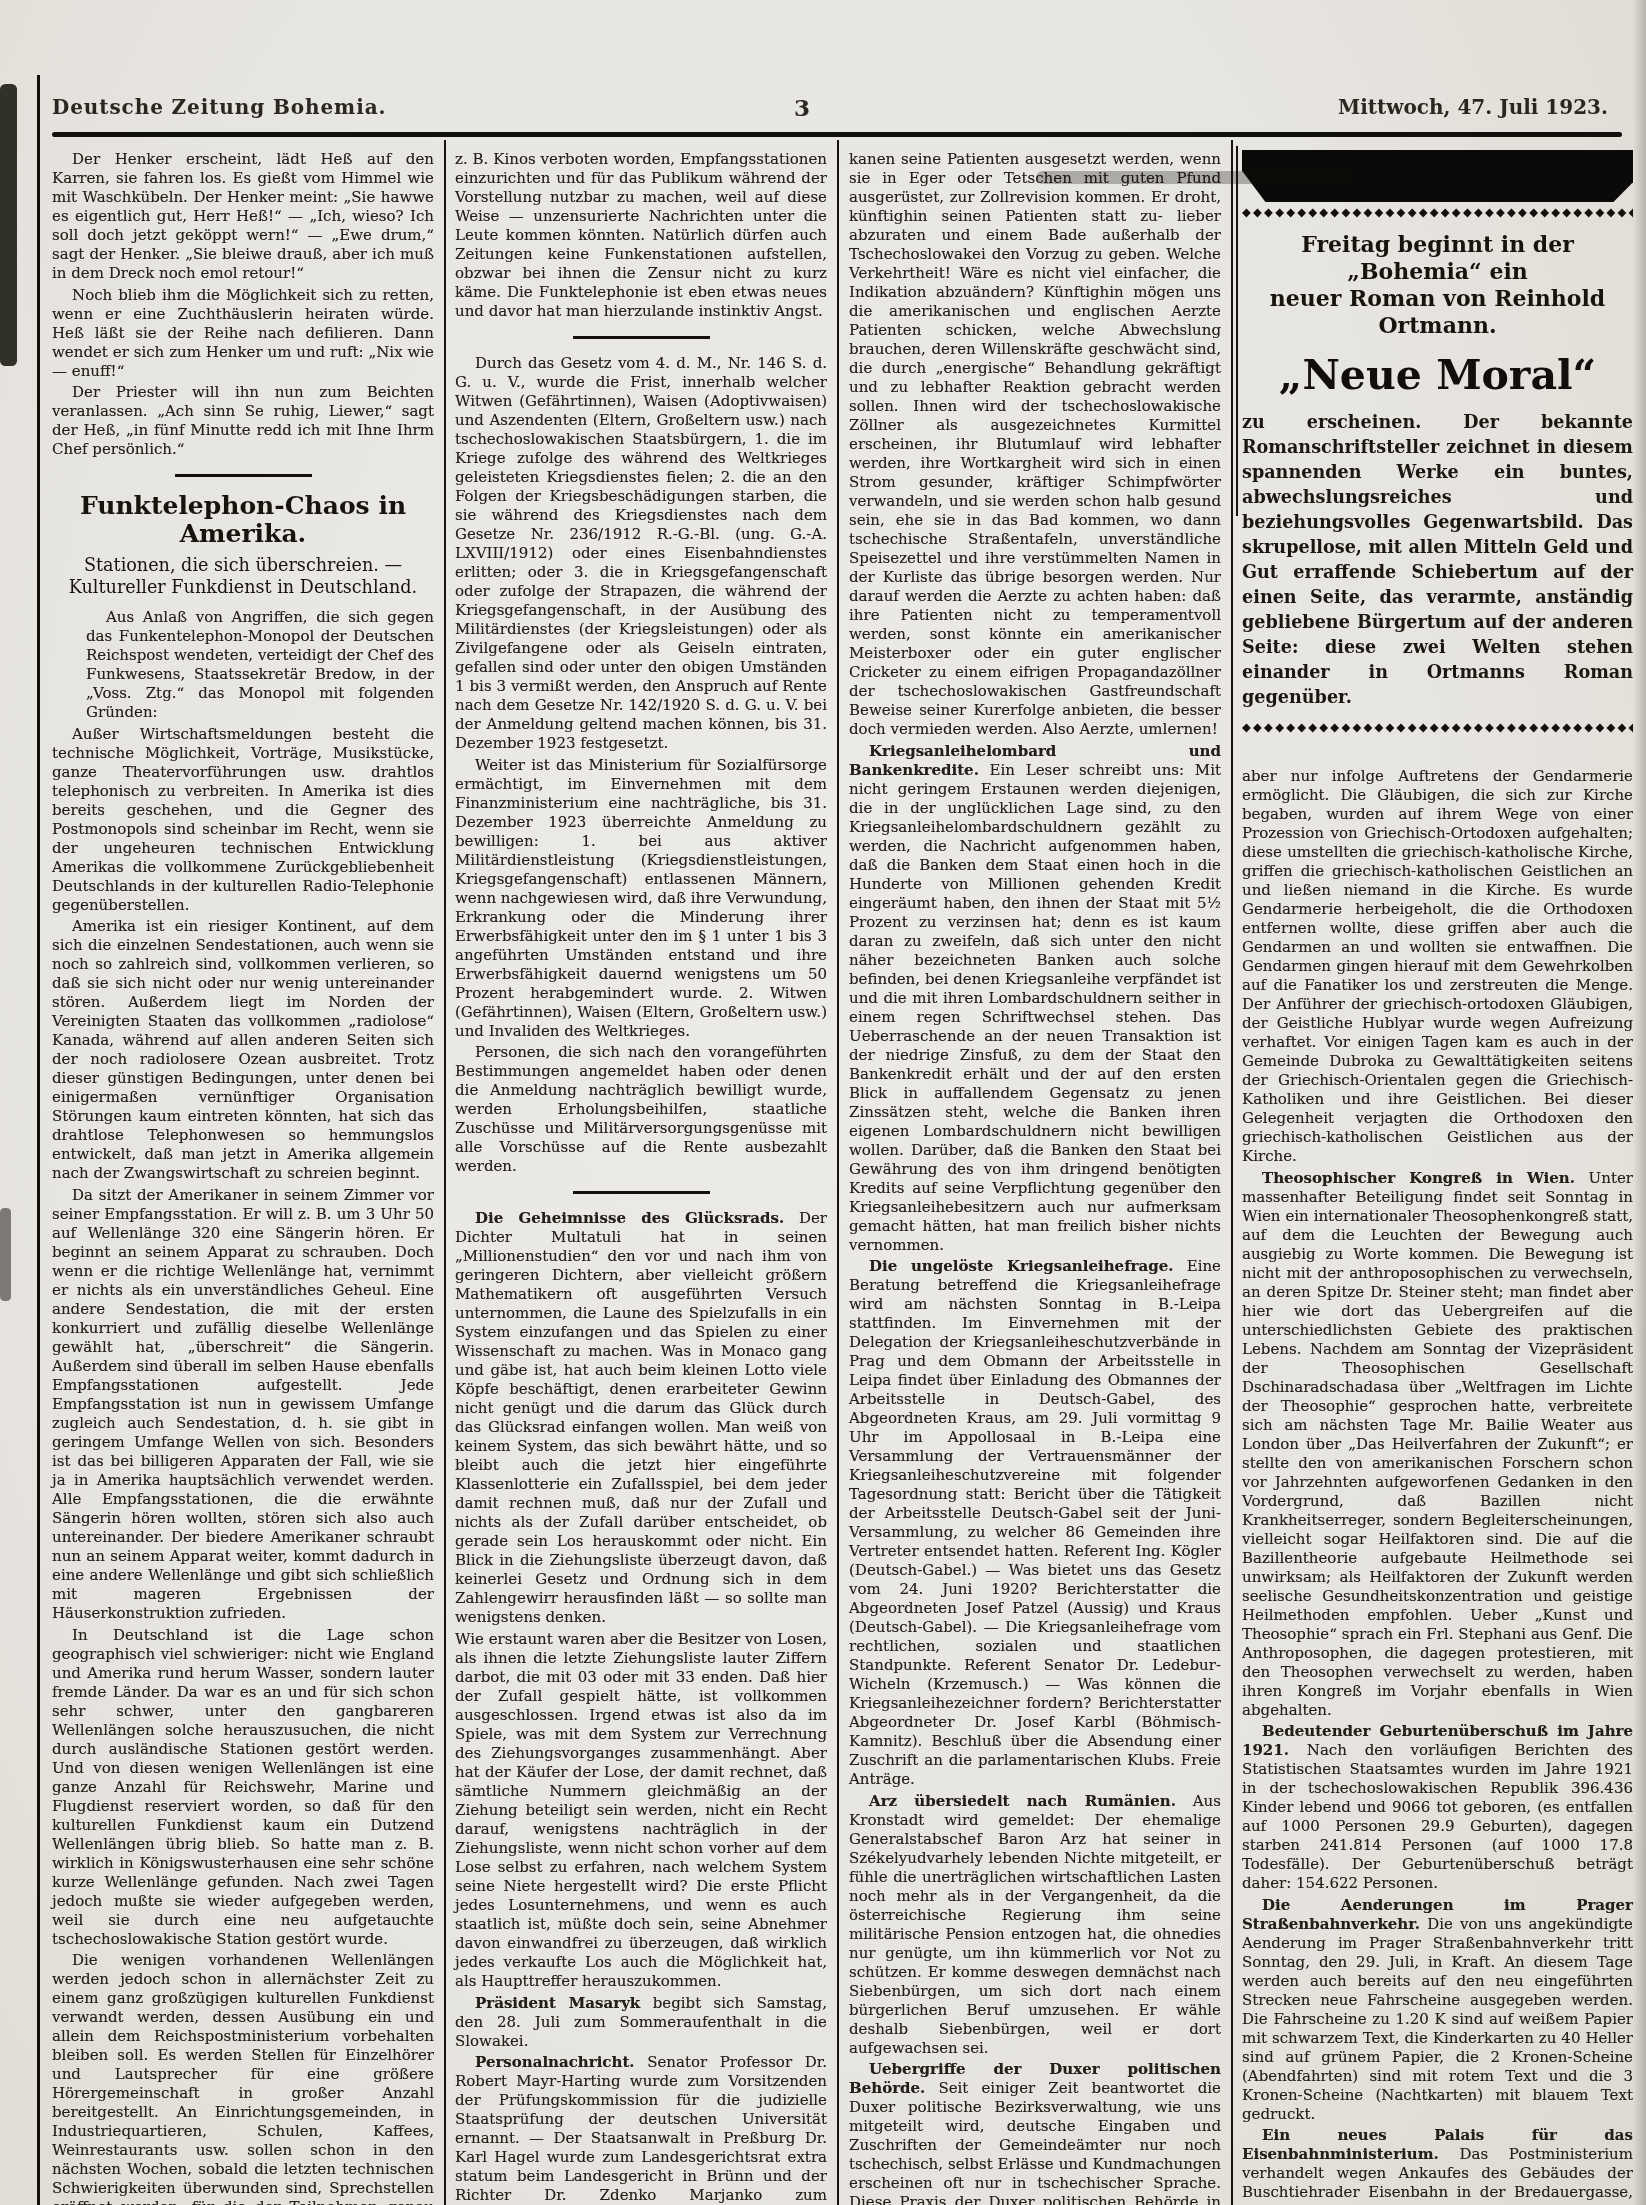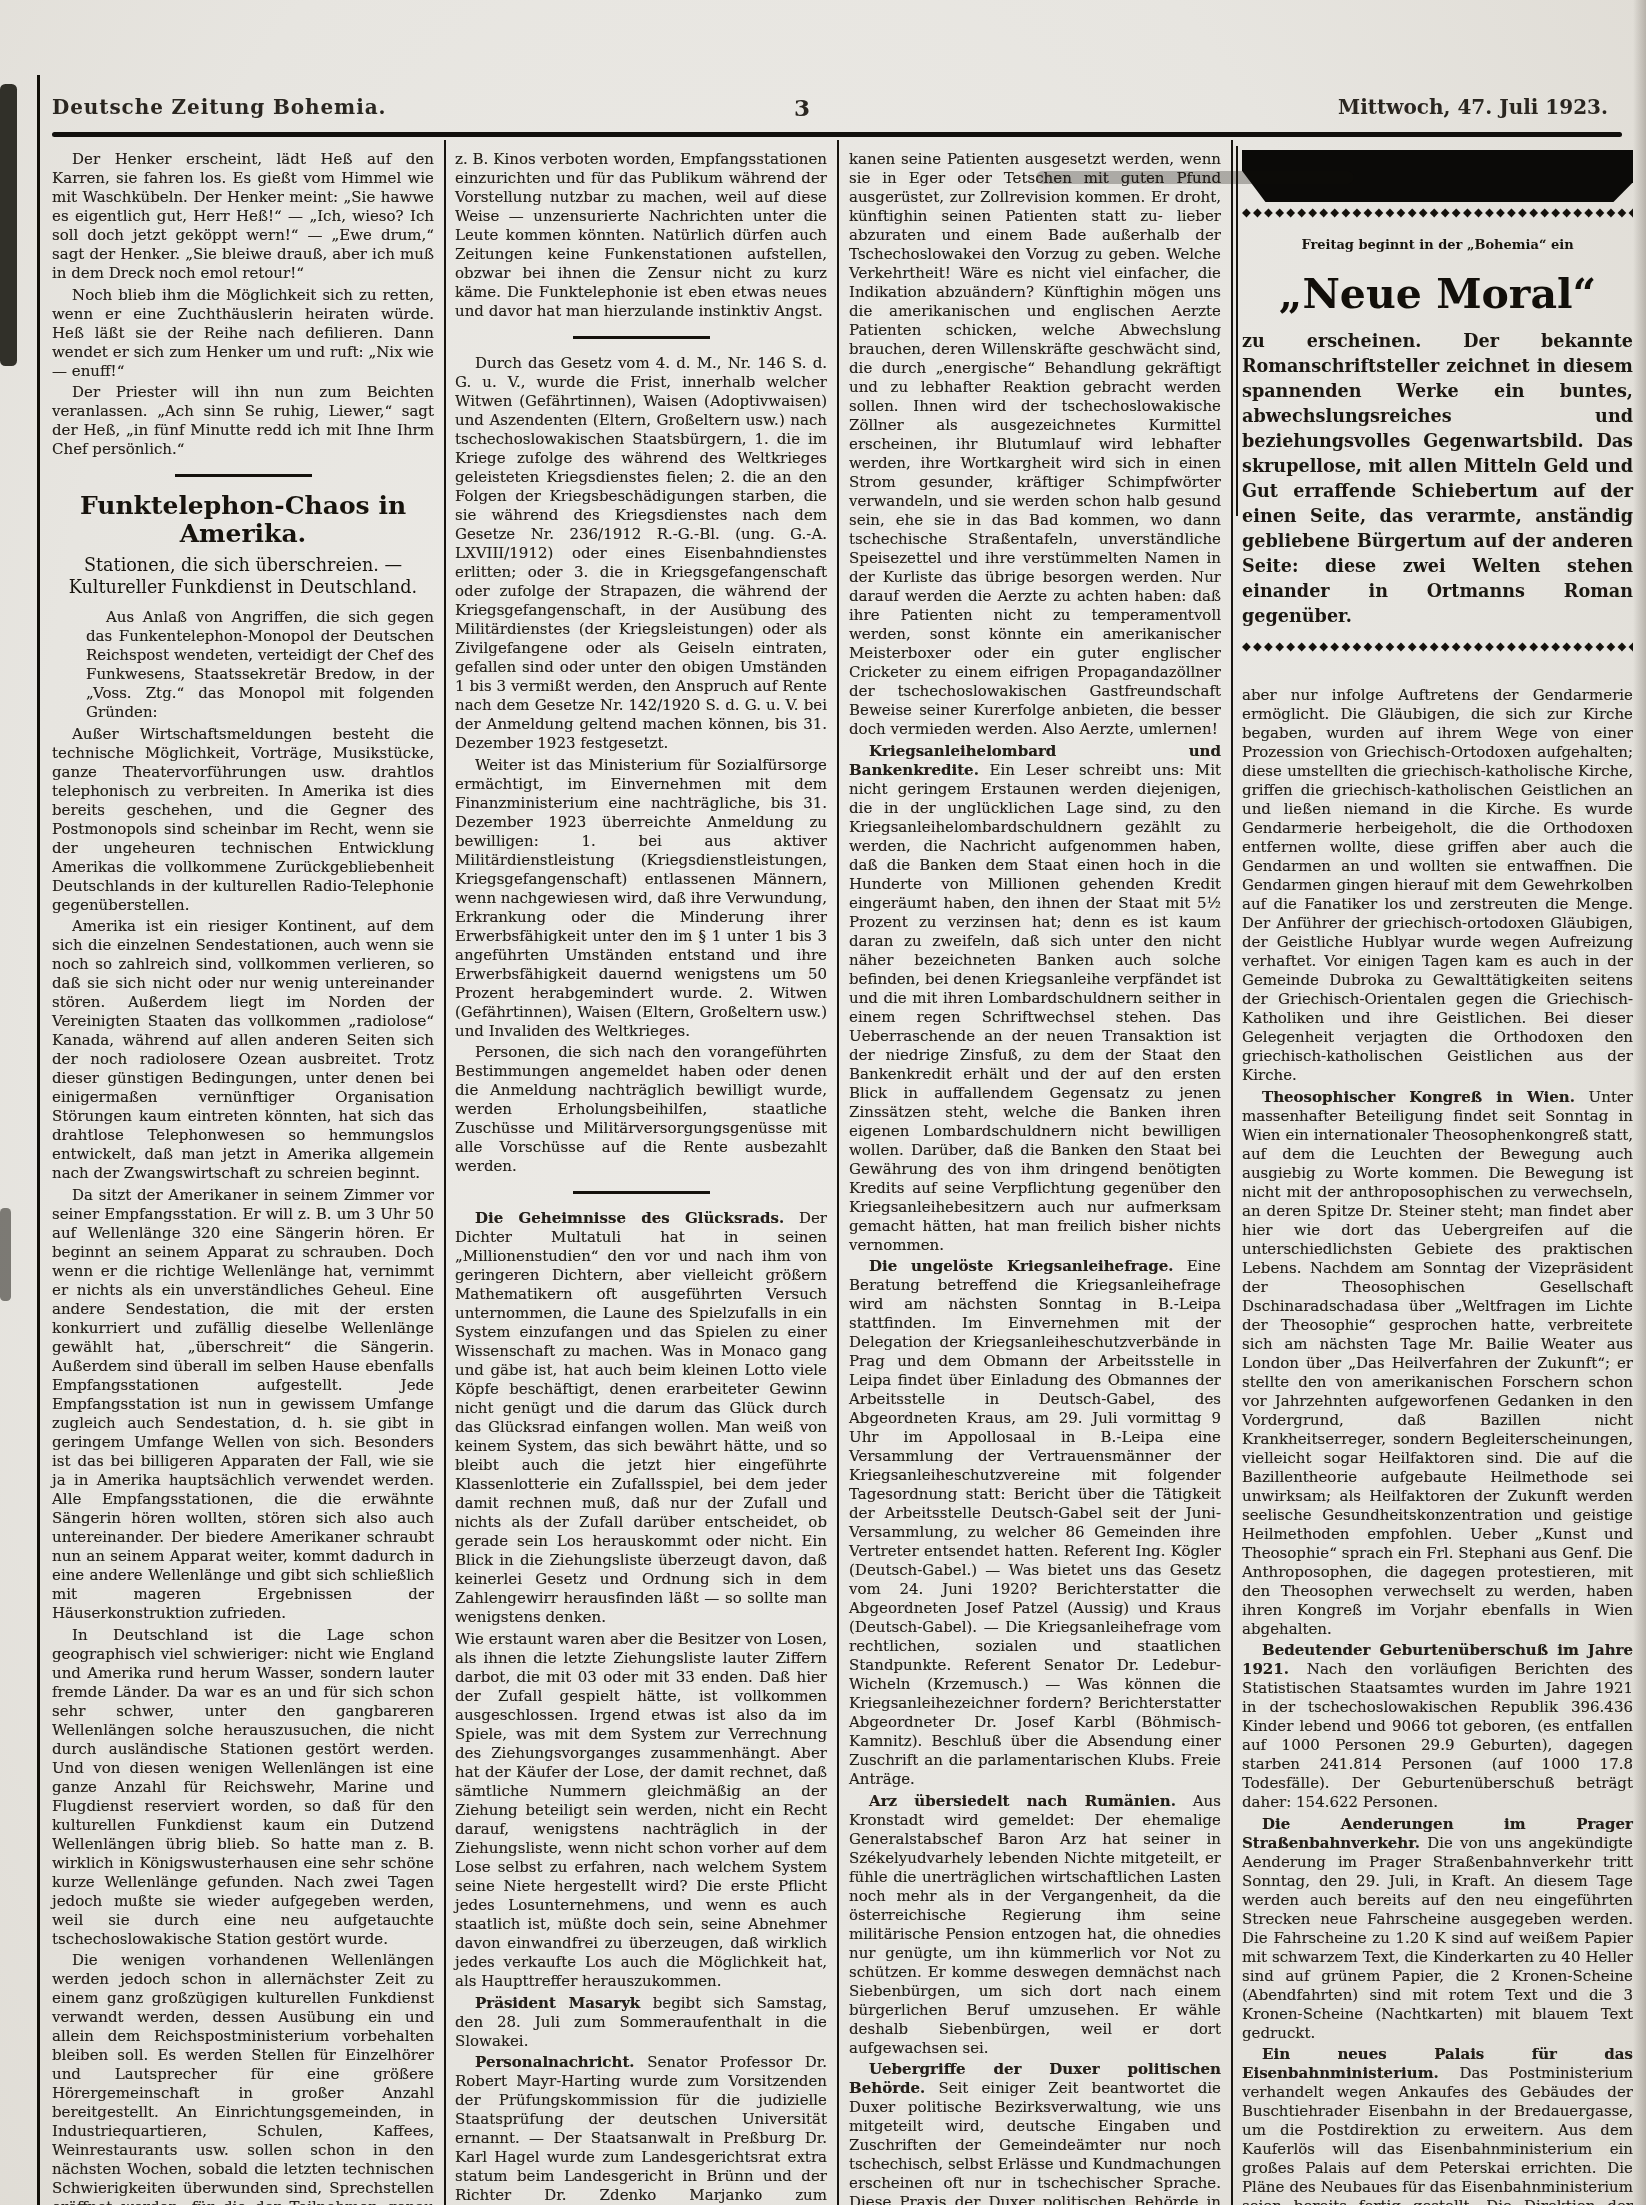--- a/index.html
+++ b/index.html
@@ -31,21 +31,21 @@
   .headline{font-weight:bold;text-align:center;font-size:25px;line-height:28px;margin:11.5px 0 6.2px 0;color:#17130d;}
   .subheadline{font-weight:normal;text-align:center;font-size:17.6px;line-height:22px;margin:0 0 9.7px 0;color:#17130d;}
   .sep-rule{width:137px;height:3.1px;background:#14110c;margin:15px auto 15px auto;}
   .gap-block{width:100%;}
   
   .ad-box{position:relative;margin:0 0 4.4px 0;}
   .ad-torn{width:100%;height:52px;background:#0b0a08;
         clip-path:polygon(0 0,100% 0,100% 62%,95% 100%,6% 100%,0 40%);}
   .diamond-row{font-size:11.5px;letter-spacing:2.2px;line-height:13.2px;white-space:nowrap;overflow:hidden;
         color:#14110c;margin:4.4px 0 1.8px 0;text-align:left;}
-  .ad-intro{font-weight:bold;text-align:center;font-size:13px;line-height:27px;margin-top:11.5px;color:#17130d;}
+  .ad-intro{font-weight:bold;text-align:center;font-size:22px;line-height:27px;margin-top:11.5px;color:#17130d;}
   .ad-title{font-weight:bold;text-align:center;font-size:41px;line-height:49px;margin:12.3px 0 8.8px 0;color:#120f0a;}
   .ad-body{font-weight:bold;text-align:justify;font-size:17.6px;line-height:25px;text-indent:0;color:#1b1711;}
   
   .artifact{position:absolute;background:#121009;}
   #art-left-line{left:37px;top:75px;width:3.1px;height:2333px;}
   #art-left-smudge1{left:0;top:84px;width:17px;height:282px;opacity:.85;border-radius:5.3px;}
   #art-left-smudge2{left:0;top:1208px;width:10.6px;height:93px;opacity:.5;border-radius:4.4px;}
   #art-top-smudge{left:1036px;top:171px;width:318px;height:13.2px;opacity:.28;border-radius:6.6px;}
   #art-right-edge{right:0;top:0;width:13.2px;height:2411px;background:linear-gradient(to right,rgba(0,0,0,0),rgba(60,50,40,.25));}
 </style>
@@ -95,20 +95,21 @@
       <p class="body-para"><span class="lead">Kriegsanleihelombard und Bankenkredite.</span> Ein Leser schreibt uns: Mit nicht geringem Erstaunen werden diejenigen, die in der unglücklichen Lage sind, zu den Kriegsanleihelombardschuldnern gezählt zu werden, die Nachricht aufgenommen haben, daß die Banken dem Staat einen hoch in die Hunderte von Millionen gehenden Kredit eingeräumt haben, den ihnen der Staat mit 5½ Prozent zu verzinsen hat; denn es ist kaum daran zu zweifeln, daß sich unter den nicht näher bezeichneten Banken auch solche befinden, bei denen Kriegsanleihe verpfändet ist und die mit ihren Lombardschuldnern seither in einem regen Schriftwechsel stehen. Das Ueberraschende an der neuen Transaktion ist der niedrige Zinsfuß, zu dem der Staat den Bankenkredit erhält und der auf den ersten Blick in auffallendem Gegensatz zu jenen Zinssätzen steht, welche die Banken ihren eigenen Lombardschuldnern nicht bewilligen wollen. Darüber, daß die Banken den Staat bei Gewährung des von ihm dringend benötigten Kredits auf seine Verpflichtung gegenüber den Kriegsanleihebesitzern auch nur aufmerksam gemacht hätten, hat man freilich bisher nichts vernommen.</p>
       <p class="body-para"><span class="lead">Die ungelöste Kriegsanleihefrage.</span> Eine Beratung betreffend die Kriegsanleihefrage wird am nächsten Sonntag in B.-Leipa stattfinden. Im Einvernehmen mit der Delegation der Kriegsanleiheschutzverbände in Prag und dem Obmann der Arbeitsstelle in Leipa findet über Einladung des Obmannes der Arbeitsstelle in Deutsch-Gabel, des Abgeordneten Kraus, am 29. Juli vormittag 9 Uhr im Appollosaal in B.-Leipa eine Versammlung der Vertrauensmänner der Kriegsanleiheschutzvereine mit folgender Tagesordnung statt: Bericht über die Tätigkeit der Arbeitsstelle Deutsch-Gabel seit der Juni-Versammlung, zu welcher 86 Gemeinden ihre Vertreter entsendet hatten. Referent Ing. Kögler (Deutsch-Gabel.) — Was bietet uns das Gesetz vom 24. Juni 1920? Berichterstatter die Abgeordneten Josef Patzel (Aussig) und Kraus (Deutsch-Gabel). — Die Kriegsanleihefrage vom rechtlichen, sozialen und staatlichen Standpunkte. Referent Senator Dr. Ledebur-Wicheln (Krzemusch.) — Was können die Kriegsanleihezeichner fordern? Berichterstatter Abgeordneter Dr. Josef Karbl (Böhmisch-Kamnitz). Beschluß über die Absendung einer Zuschrift an die parlamentarischen Klubs. Freie Anträge.</p>
       <p class="body-para"><span class="lead">Arz übersiedelt nach Rumänien.</span> Aus Kronstadt wird gemeldet: Der ehemalige Generalstabschef Baron Arz hat seiner in Székelyudvarhely lebenden Nichte mitgeteilt, er fühle die unerträglichen wirtschaftlichen Lasten noch mehr als in der Vergangenheit, da die österreichische Regierung ihm seine militärische Pension entzogen hat, die ohnedies nur genügte, um ihn kümmerlich vor Not zu schützen. Er komme deswegen demnächst nach Siebenbürgen, um sich dort nach einem bürgerlichen Beruf umzusehen. Er wähle deshalb Siebenbürgen, weil er dort aufgewachsen sei.</p>
       <p class="body-para"><span class="lead">Uebergriffe der Duxer politischen Behörde.</span> Seit einiger Zeit beantwortet die Duxer politische Bezirksverwaltung, wie uns mitgeteilt wird, deutsche Eingaben und Zuschriften der Gemeindeämter nur noch tschechisch, selbst Erlässe und Kundmachungen erscheinen oft nur in tschechischer Sprache. Diese Praxis der Duxer politischen Behörde in einem der Mehrheit nach deutschem Bezirke ist vollkommen rechtswidrig. Den Gemeinden und den Parteien empfehlen wir, ihr Recht geltend zu machen und auf der deutschen Erledigung ihrer deutschen Eingaben zu bestehen.</p>
     </div>
   <div class="column" id="col4">
     <div class="ad-box">
       <div class="ad-torn"></div>
       <div class="diamond-row">◆◆◆◆◆◆◆◆◆◆◆◆◆◆◆◆◆◆◆◆◆◆◆◆◆◆◆◆◆◆◆◆◆◆◆◆◆◆◆◆◆◆◆◆◆◆◆◆◆◆</div>
       <div class="ad-intro">Freitag beginnt in der „Bohemia“ ein</div>
+      <div class="ad-intro" style="margin-top:0">neuer Roman von Reinhold Ortmann.</div>
       <div class="ad-title">„Neue Moral“</div>
       <div class="ad-body">zu erscheinen. Der bekannte Romanschriftsteller zeichnet in diesem spannenden Werke ein buntes, abwechslungsreiches und beziehungsvolles Gegenwartsbild. Das skrupellose, mit allen Mitteln Geld und Gut erraffende Schiebertum auf der einen Seite, das verarmte, anständig gebliebene Bürgertum auf der anderen Seite: diese zwei Welten stehen einander in Ortmanns Roman gegenüber.</div>
       <div class="diamond-row" style="margin-top:12.3px">◆◆◆◆◆◆◆◆◆◆◆◆◆◆◆◆◆◆◆◆◆◆◆◆◆◆◆◆◆◆◆◆◆◆◆◆◆◆◆◆◆◆◆◆◆◆◆◆◆◆</div>
     </div>
   <div class="gap-block" style="height: 28px;"></div>
       <p class="body-para noindent">aber nur infolge Auftretens der Gendarmerie ermöglicht. Die Gläubigen, die sich zur Kirche begaben, wurden auf ihrem Wege von einer Prozession von Griechisch-Ortodoxen aufgehalten; diese umstellten die griechisch-katholische Kirche, griffen die griechisch-katholischen Geistlichen an und ließen niemand in die Kirche. Es wurde Gendarmerie herbeigeholt, die die Orthodoxen entfernen wollte, diese griffen aber auch die Gendarmen an und wollten sie entwaffnen. Die Gendarmen gingen hierauf mit dem Gewehrkolben auf die Fanatiker los und zerstreuten die Menge. Der Anführer der griechisch-ortodoxen Gläubigen, der Geistliche Hublyar wurde wegen Aufreizung verhaftet. Vor einigen Tagen kam es auch in der Gemeinde Dubroka zu Gewalttätigkeiten seitens der Griechisch-Orientalen gegen die Griechisch-Katholiken und ihre Geistlichen. Bei dieser Gelegenheit verjagten die Orthodoxen den griechisch-katholischen Geistlichen aus der Kirche.</p>
       <p class="body-para"><span class="lead">Theosophischer Kongreß in Wien.</span> Unter massenhafter Beteiligung findet seit Sonntag in Wien ein internationaler Theosophenkongreß statt, auf dem die Leuchten der Bewegung auch ausgiebig zu Worte kommen. Die Bewegung ist nicht mit der anthroposophischen zu verwechseln, an deren Spitze Dr. Steiner steht; man findet aber hier wie dort das Uebergreifen auf die unterschiedlichsten Gebiete des praktischen Lebens. Nachdem am Sonntag der Vizepräsident der Theosophischen Gesellschaft Dschinaradschadasa über „Weltfragen im Lichte der Theosophie“ gesprochen hatte, verbreitete sich am nächsten Tage Mr. Bailie Weater aus London über „Das Heilverfahren der Zukunft“; er stellte den von amerikanischen Forschern schon vor Jahrzehnten aufgeworfenen Gedanken in den Vordergrund, daß Bazillen nicht Krankheitserreger, sondern Begleiterscheinungen, vielleicht sogar Heilfaktoren sind. Die auf die Bazillentheorie aufgebaute Heilmethode sei unwirksam; als Heilfaktoren der Zukunft werden seelische Gesundheitskonzentration und geistige Heilmethoden empfohlen. Ueber „Kunst und Theosophie“ sprach ein Frl. Stephani aus Genf. Die Anthroposophen, die dagegen protestieren, mit den Theosophen verwechselt zu werden, haben ihren Kongreß im Vorjahr ebenfalls in Wien abgehalten.</p>
       <p class="body-para"><span class="lead">Bedeutender Geburtenüberschuß im Jahre 1921.</span> Nach den vorläufigen Berichten des Statistischen Staatsamtes wurden im Jahre 1921 in der tschechoslowakischen Republik 396.436 Kinder lebend und 9066 tot geboren, (es entfallen auf 1000 Personen 29.9 Geburten), dagegen starben 241.814 Personen (auf 1000 17.8 Todesfälle). Der Geburtenüberschuß beträgt daher: 154.622 Personen.</p>
       <p class="body-para"><span class="lead">Die Aenderungen im Prager Straßenbahnverkehr.</span> Die von uns angekündigte Aenderung im Prager Straßenbahnverkehr tritt Sonntag, den 29. Juli, in Kraft. An diesem Tage werden auch bereits auf den neu eingeführten Strecken neue Fahrscheine ausgegeben werden. Die Fahrscheine zu 1.20 K sind auf weißem Papier mit schwarzem Text, die Kinderkarten zu 40 Heller sind auf grünem Papier, die 2 Kronen-Scheine (Abendfahrten) sind mit rotem Text und die 3 Kronen-Scheine (Nachtkarten) mit blauem Text gedruckt.</p>
       <p class="body-para"><span class="lead">Ein neues Palais für das Eisenbahnministerium.</span> Das Postministerium verhandelt wegen Ankaufes des Gebäudes der Buschtiehrader Eisenbahn in der Bredauergasse, um die Postdirektion zu erweitern. Aus dem Kauferlös will das Eisenbahnministerium ein großes Palais auf dem Peterskai errichten. Die Pläne des Neubaues für das Eisenbahnministerium seien bereits fertig gestellt. Die Direktion der Staatsbahn Prag-Nord würde in das bisherige Gebäude des Eisenbahnministeriums in der Pflastergasse übersiedeln.</p>

